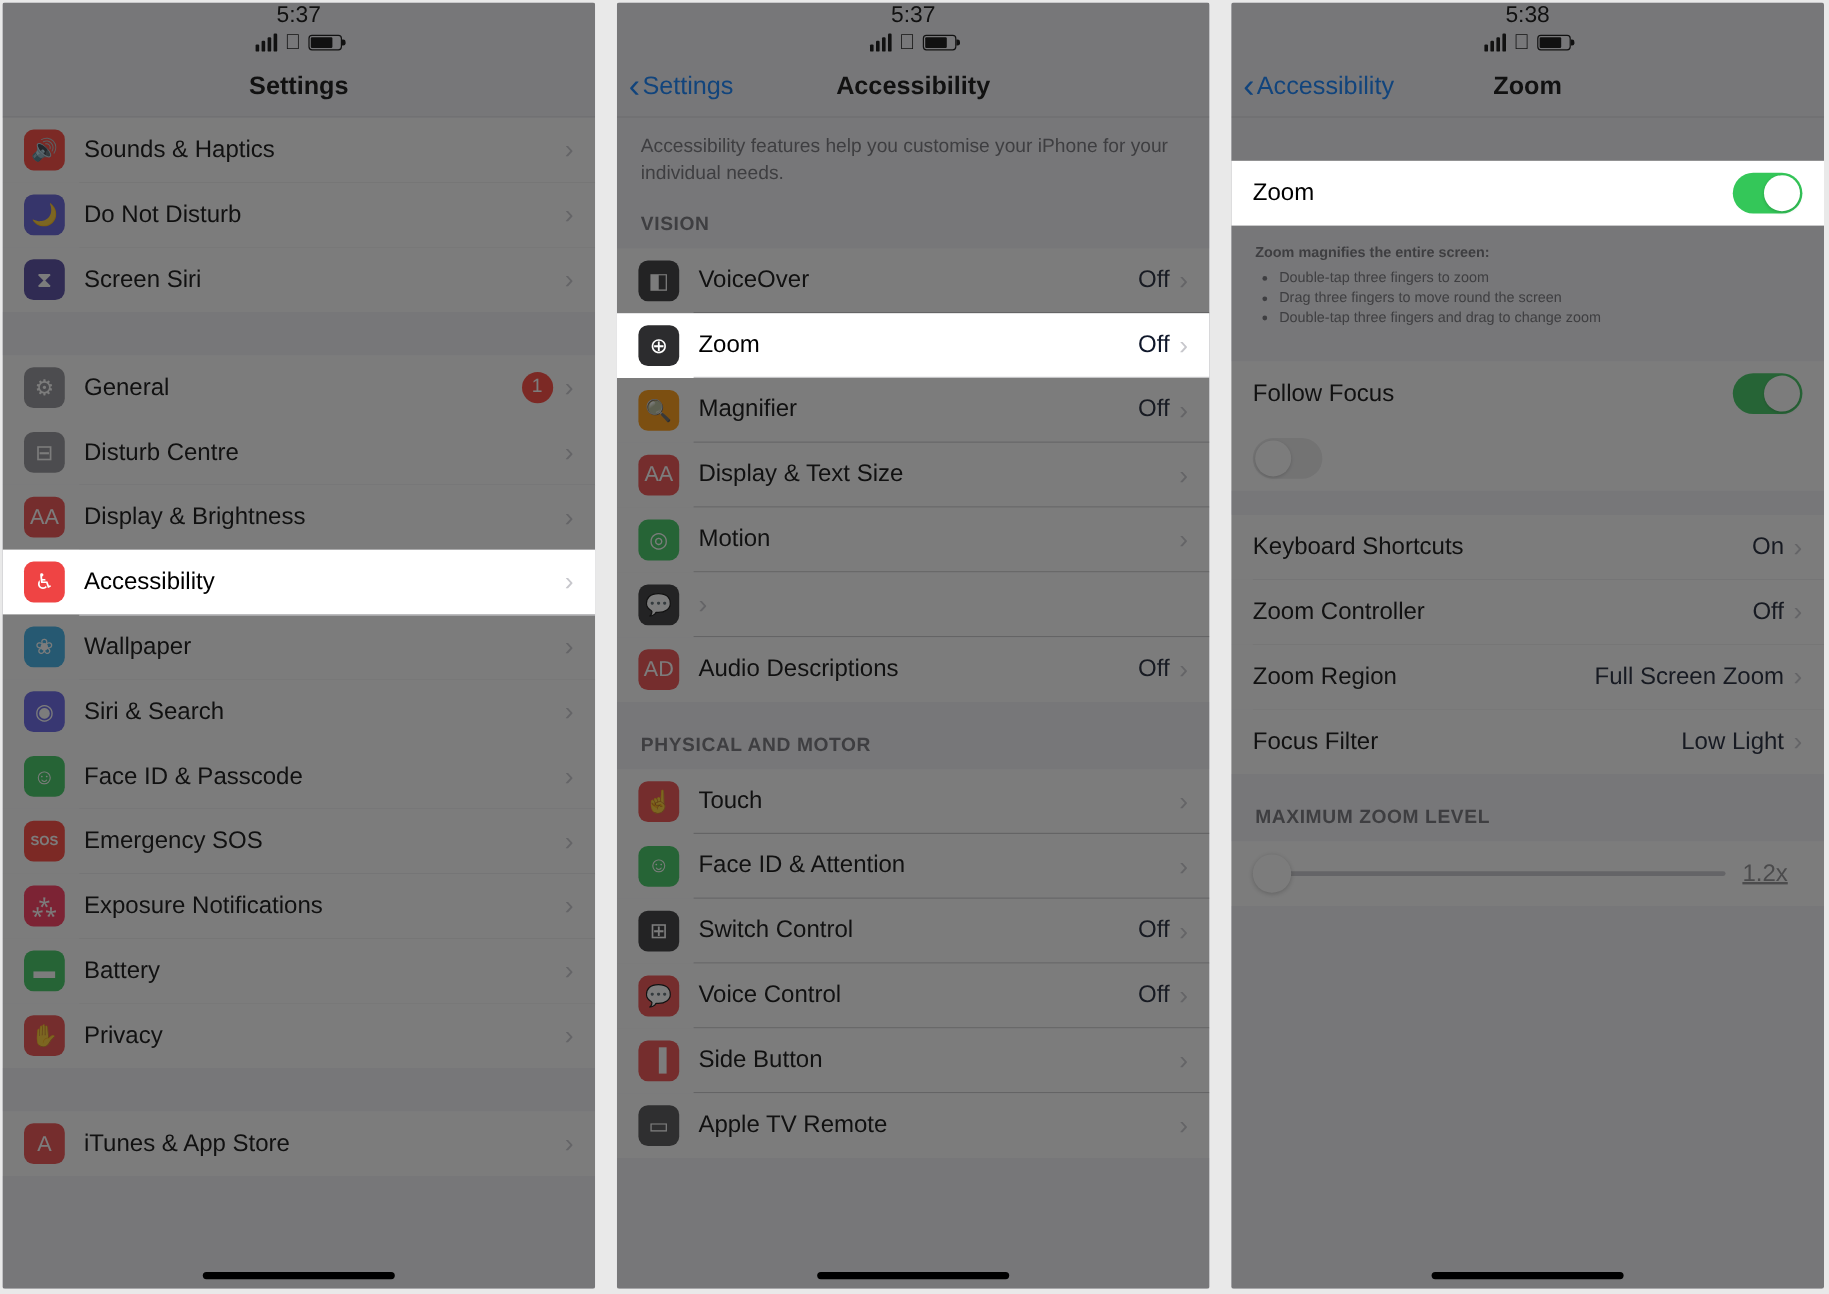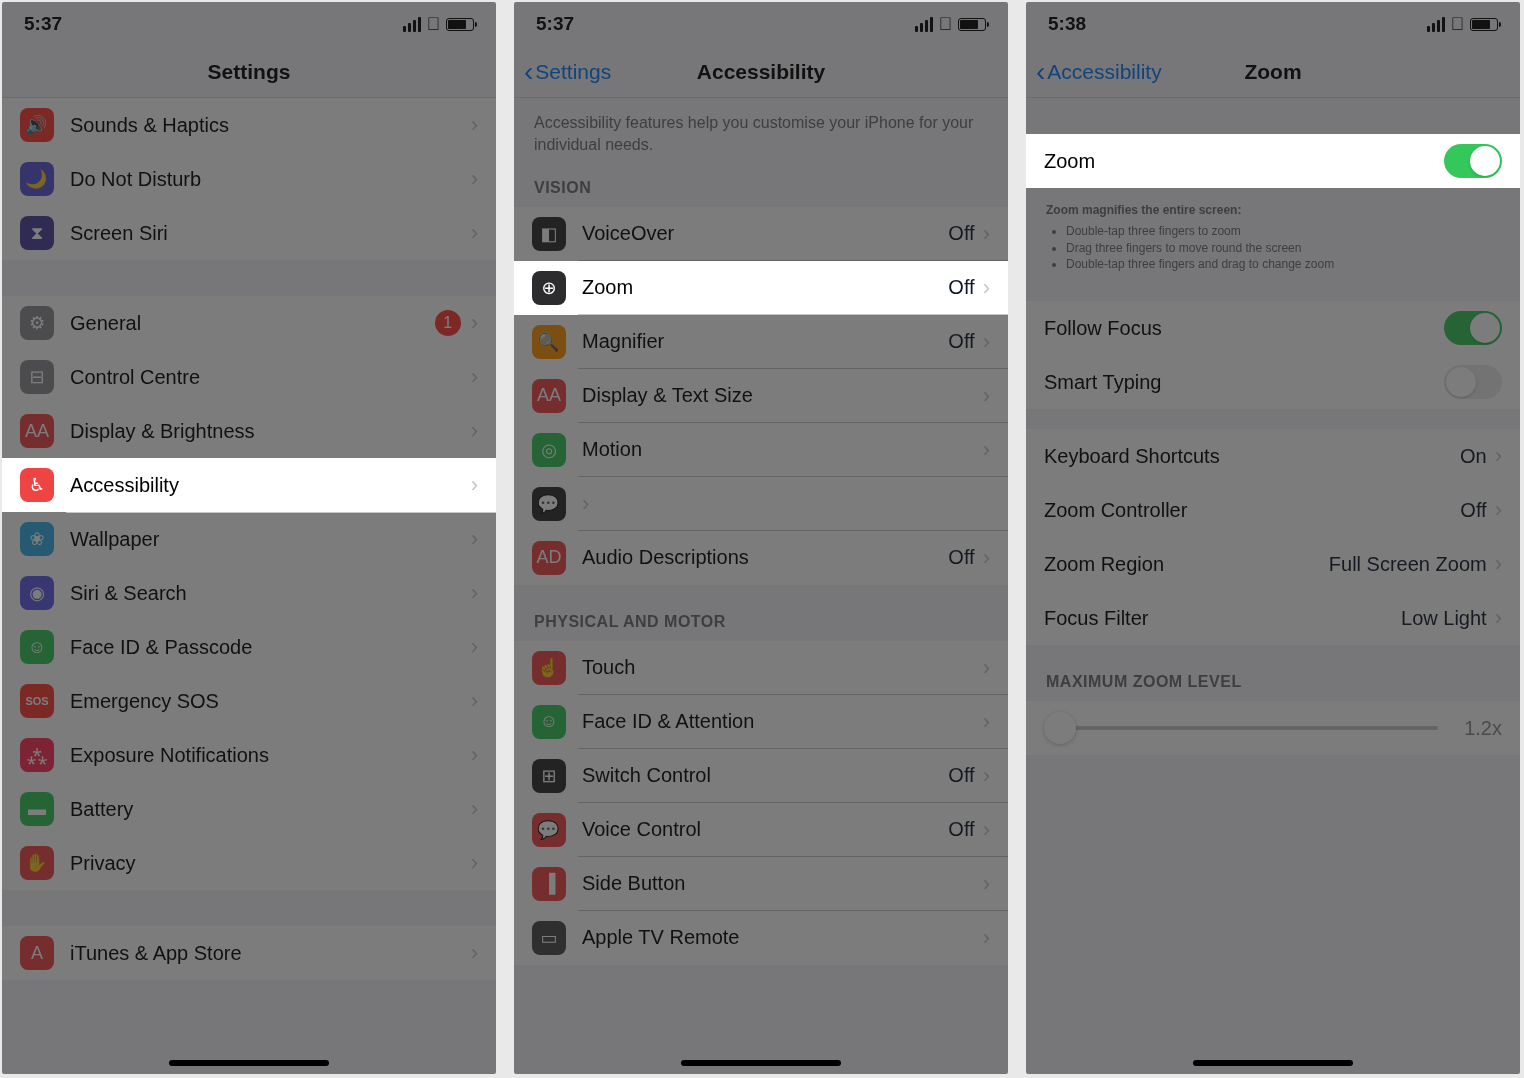--- a/index.html
+++ b/index.html
@@ -28,22 +28,23 @@
     pointer-events: none;
     z-index: 50;
   }
   
   .status-bar {
     height: 44px;
     display: flex;
     align-items: center;
     justify-content: space-between;
     padding: 0 22px;
-    font-weight: 700;
+    font-weight: 400;
     font-size: 19px;
+    flex-direction: column;
   }
   .status-right { display: flex; align-items: center; gap: 6px; }
   .signal { display: flex; align-items: flex-end; gap: 2px; }
   .signal span { width: 3px; background:#000; border-radius:1px; }
   .signal span:nth-child(1){height:6px}
   .signal span:nth-child(2){height:9px}
   .signal span:nth-child(3){height:12px}
   .signal span:nth-child(4){height:15px}
   .wifi { font-size: 18px; }
   .battery {
@@ -105,21 +106,21 @@
   .toggle .knob {
     width:30px; height:30px; border-radius:15px; background:#fff; position:absolute; top:2px;
     box-shadow: 0 1px 3px rgba(0,0,0,0.2);
   }
   .toggle .knob { left:2px; }
   .toggle.on .knob { left:auto; right:2px; }
   
   .slider-wrap { padding: 20px 20px 10px 20px; display:flex; align-items:center; gap:14px;}
   .slider-track { flex:1; height:4px; background:#c7c7cc; border-radius:2px; position:relative;}
   .slider-thumb { width:32px; height:32px; border-radius:16px; background:#fff; box-shadow:0 1px 4px rgba(0,0,0,0.25); position:absolute; top:-14px; left:0;}
-  .slider-val { font-size:20px; color:#8a8a8e; width:50px; text-align:right;}
+  .slider-val { font-size:20px; color:#8a8a8e; width:50px; text-align:left;text-decoration:underline;}
   
   .highlight { position:relative; z-index:60; }
   .home-indicator {
     position:absolute; bottom:8px; left:50%; transform:translateX(-50%);
     width:160px; height:6px; background:#000; border-radius:3px; z-index:70;
   }
   
   .ic-red{background:#ff3b30}.ic-purple{background:#5856d6}.ic-darkpurple{background:#4a3f9e}
   .ic-gray{background:#8e8e93}.ic-blue{background:#ef4444}.ic-teal{background:#32ade6}
   .ic-indigo{background:#5e5ce6}.ic-green{background:#34c759}.ic-redpink{background:#ff2d55}.ic-orange{background:#ff9500}
@@ -169,21 +170,21 @@
   </div>
       <div class="spacer"></div>
       <div class="row sep">
     <div class="app-icon ic-gray">⚙</div>
     <span class="row-label">General</span>
     <span class="badge">1</span>
     <span class="row-chev">›</span>
   </div>
       <div class="row sep">
     <div class="app-icon ic-gray">⊟</div>
-    <span class="row-label">Control Centre</span>
+    <span class="row-label">Disturb Centre</span>
 
     <span class="row-chev">›</span>
   </div>
       <div class="row sep">
     <div class="app-icon ic-blue">AA</div>
     <span class="row-label">Display &amp; Brightness</span>
 
     <span class="row-chev">›</span>
   </div>
       <div class="row sep highlight">
@@ -397,21 +398,20 @@
       </ul>
   </div>
   <div class="spacer-sm"></div>
   <div class="row no-icon sep">
     <span class="row-label">Follow Focus</span>
     <div class="toggle on">
         <div class="knob"></div>
       </div>
   </div>
   <div class="row no-icon">
-    <span class="row-label">Smart Typing</span>
     <div class="toggle">
         <div class="knob"></div>
       </div>
   </div>
   <div class="spacer-sm"></div>
   <div id="s3-nav">
       <div class="row no-icon sep">
     <span class="row-label">Keyboard Shortcuts</span>
     <span class="row-value">On</span>
     <span class="row-chev">›</span>

